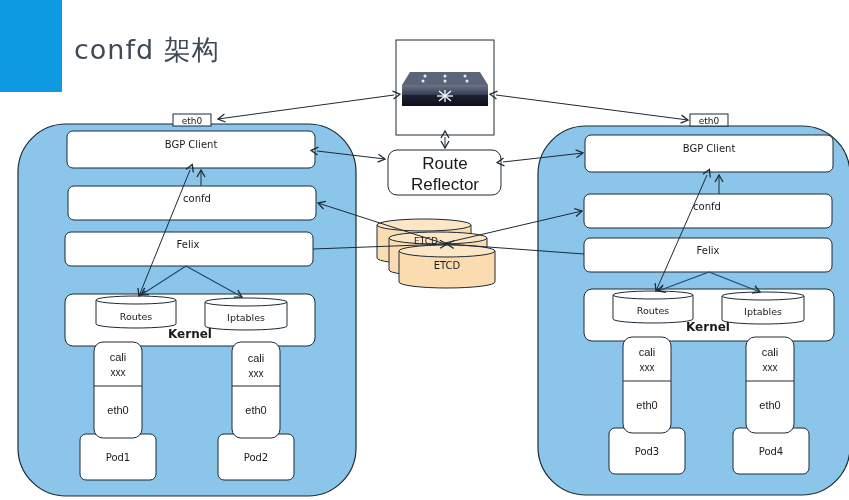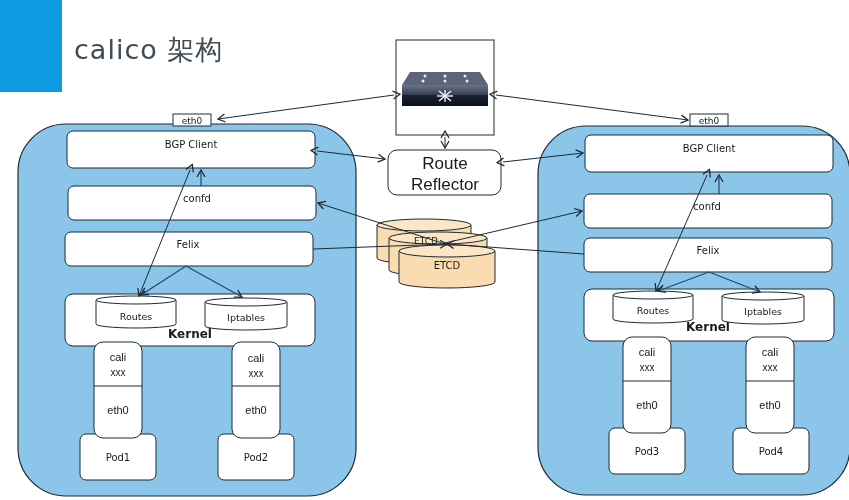--- a/index.html
+++ b/index.html
@@ -7,21 +7,21 @@
   .accent-bar { position:absolute; left:0; top:0; width:62px; height:92px; background:#0d9ae3; }
   .page-title { position:absolute; left:74px; top:32px; font-size:27px; color:#3f4a55; letter-spacing:1px; font-family:"DejaVu Sans", sans-serif; }
   svg { position:absolute; left:0; top:0; }
   .lbl { font-family:"DejaVu Sans", sans-serif; fill:#1a1a1a; }
   .lbl-sans { font-family:"Liberation Sans", sans-serif; fill:#1a1a1a; }
 </style>
 </head>
 <body>
 
 <div class="accent-bar"></div>
-<div class="page-title">calico 架构</div>
+<div class="page-title">confd 架构</div>
 
 <svg width="849" height="500" viewBox="0 0 849 500">
   <defs>
     <marker id="arr" markerWidth="10" markerHeight="10" refX="8" refY="5" orient="auto" markerUnits="userSpaceOnUse">
       <path d="M1,1 L8,5 L1,9" fill="none" stroke="#1c2a36" stroke-width="1.3"></path>
     </marker>
     <marker id="arrs" markerWidth="10" markerHeight="10" refX="2" refY="5" orient="auto-start-reverse" markerUnits="userSpaceOnUse">
       <path d="M1,1 L8,5 L1,9" fill="none" stroke="#1c2a36" stroke-width="1.3"></path>
     </marker>
     <linearGradient id="swg" x1="0" y1="0" x2="0" y2="1">

